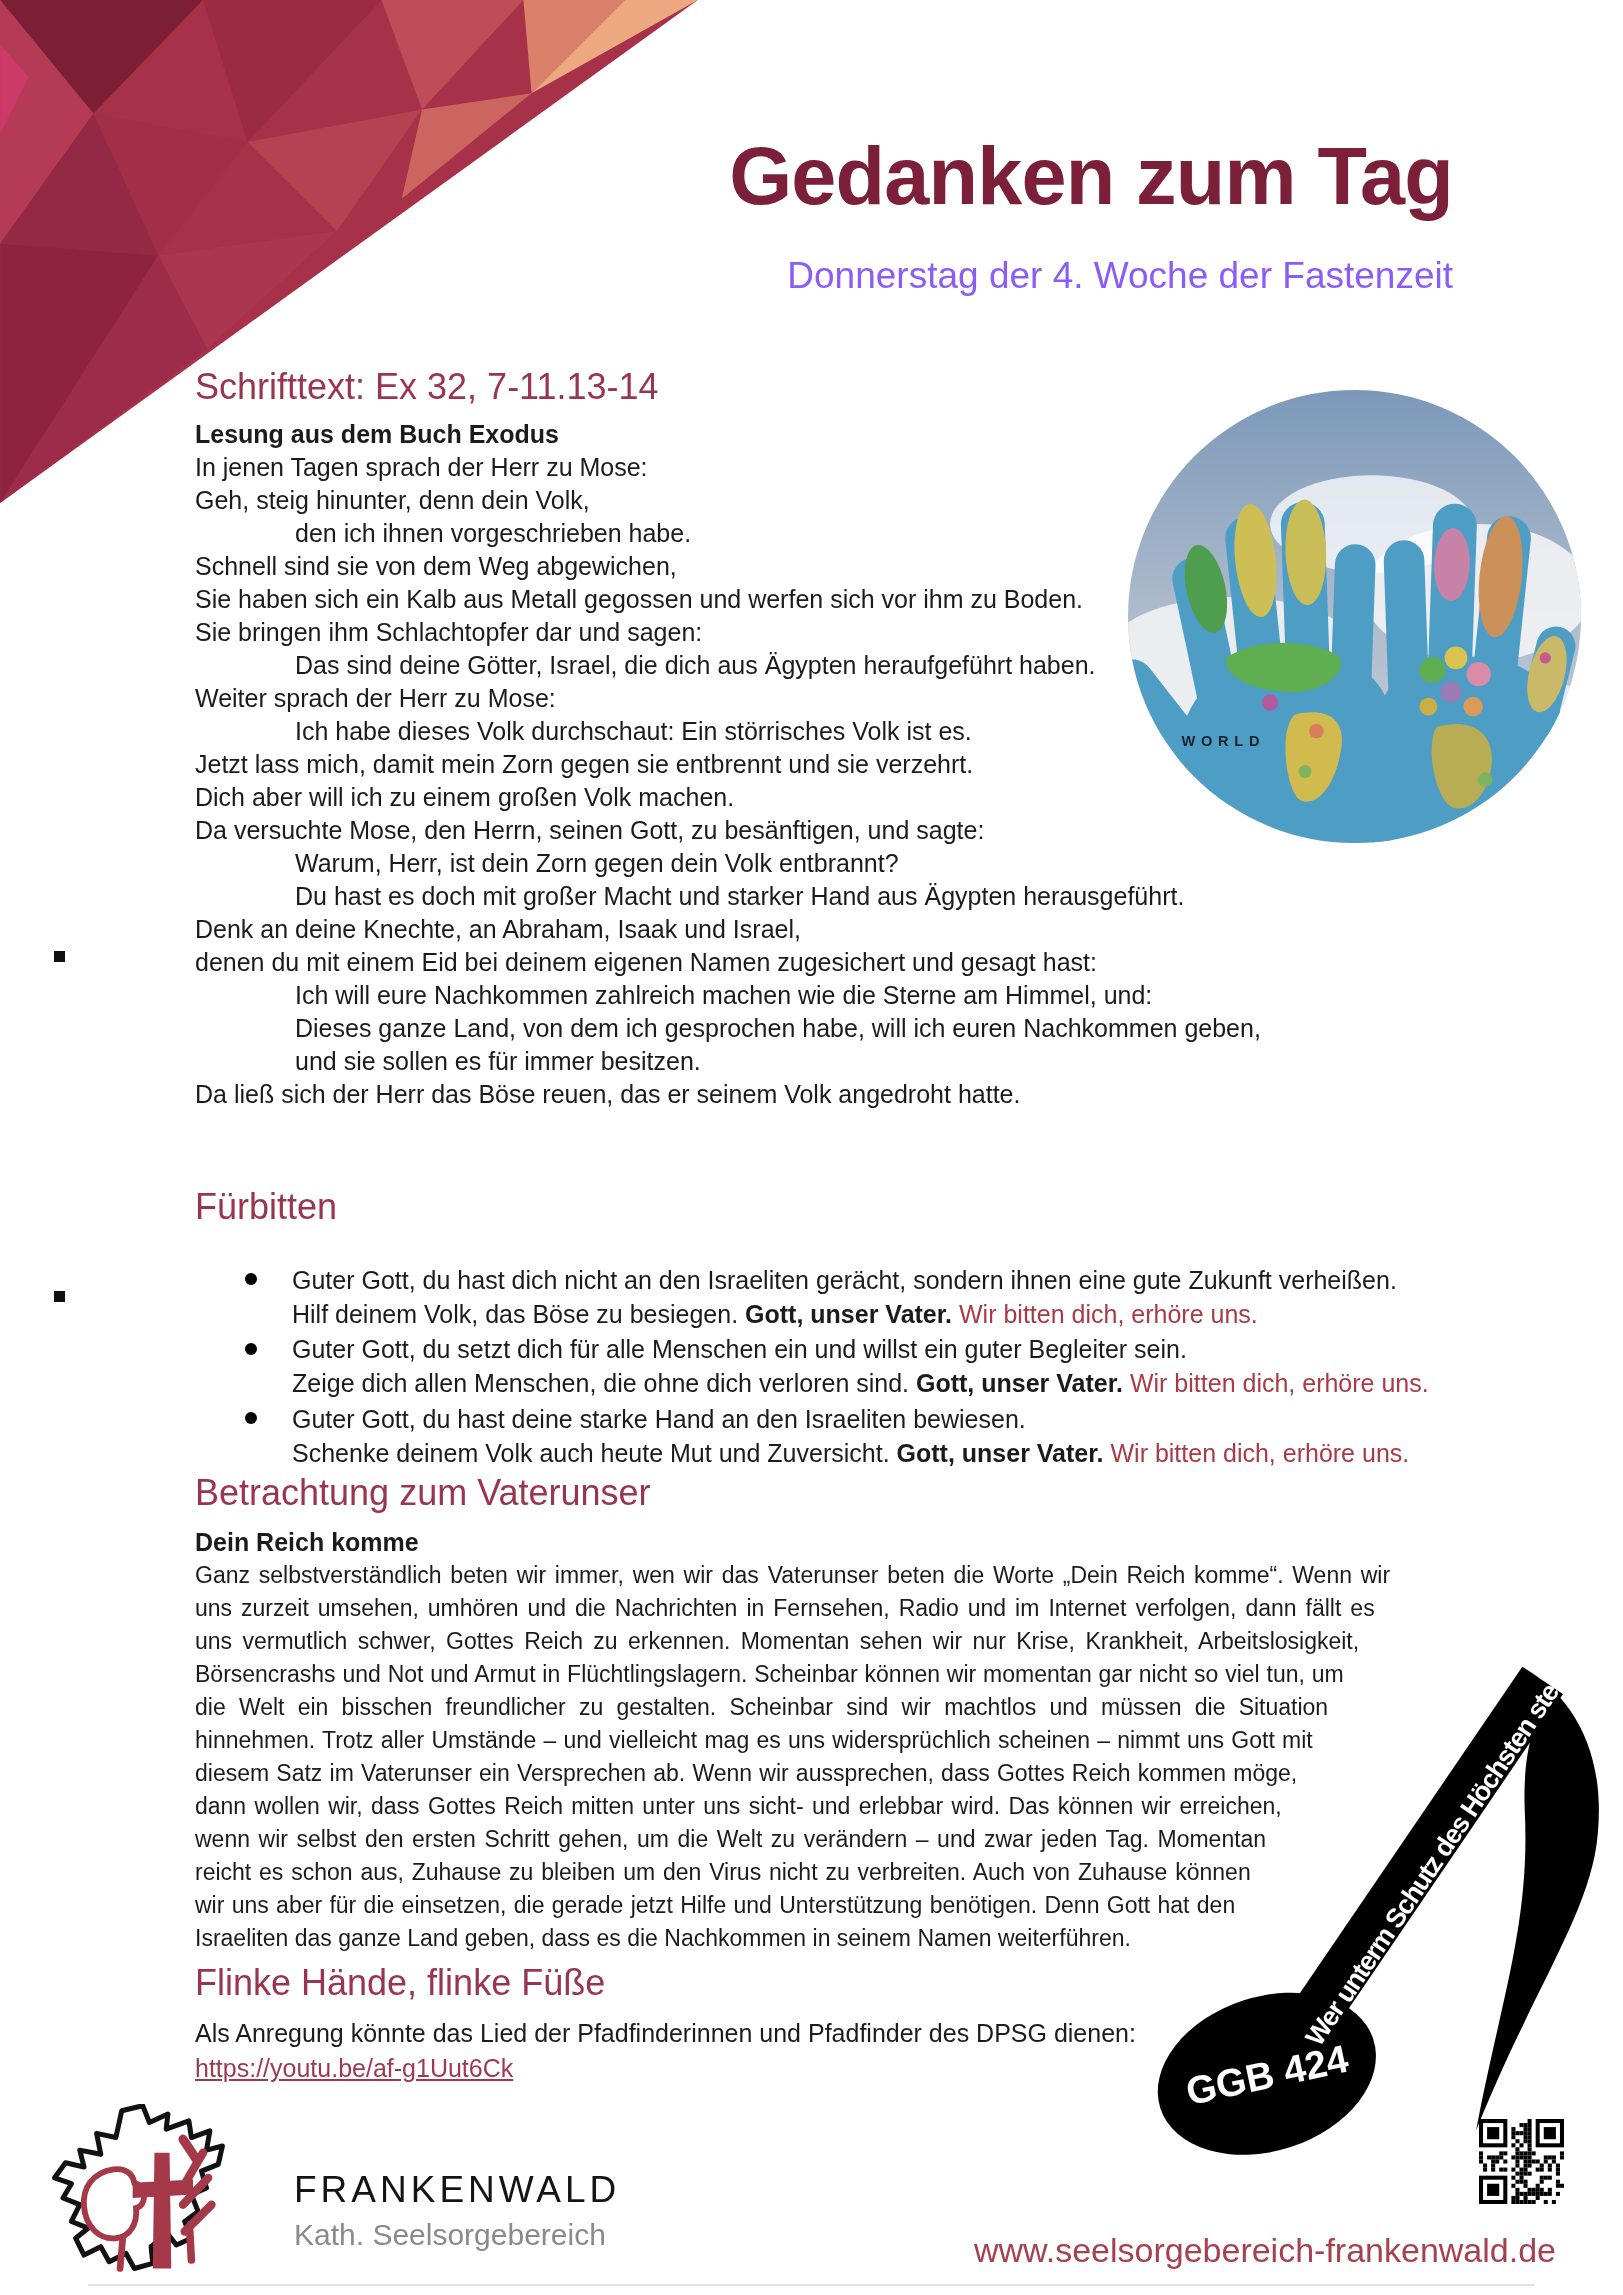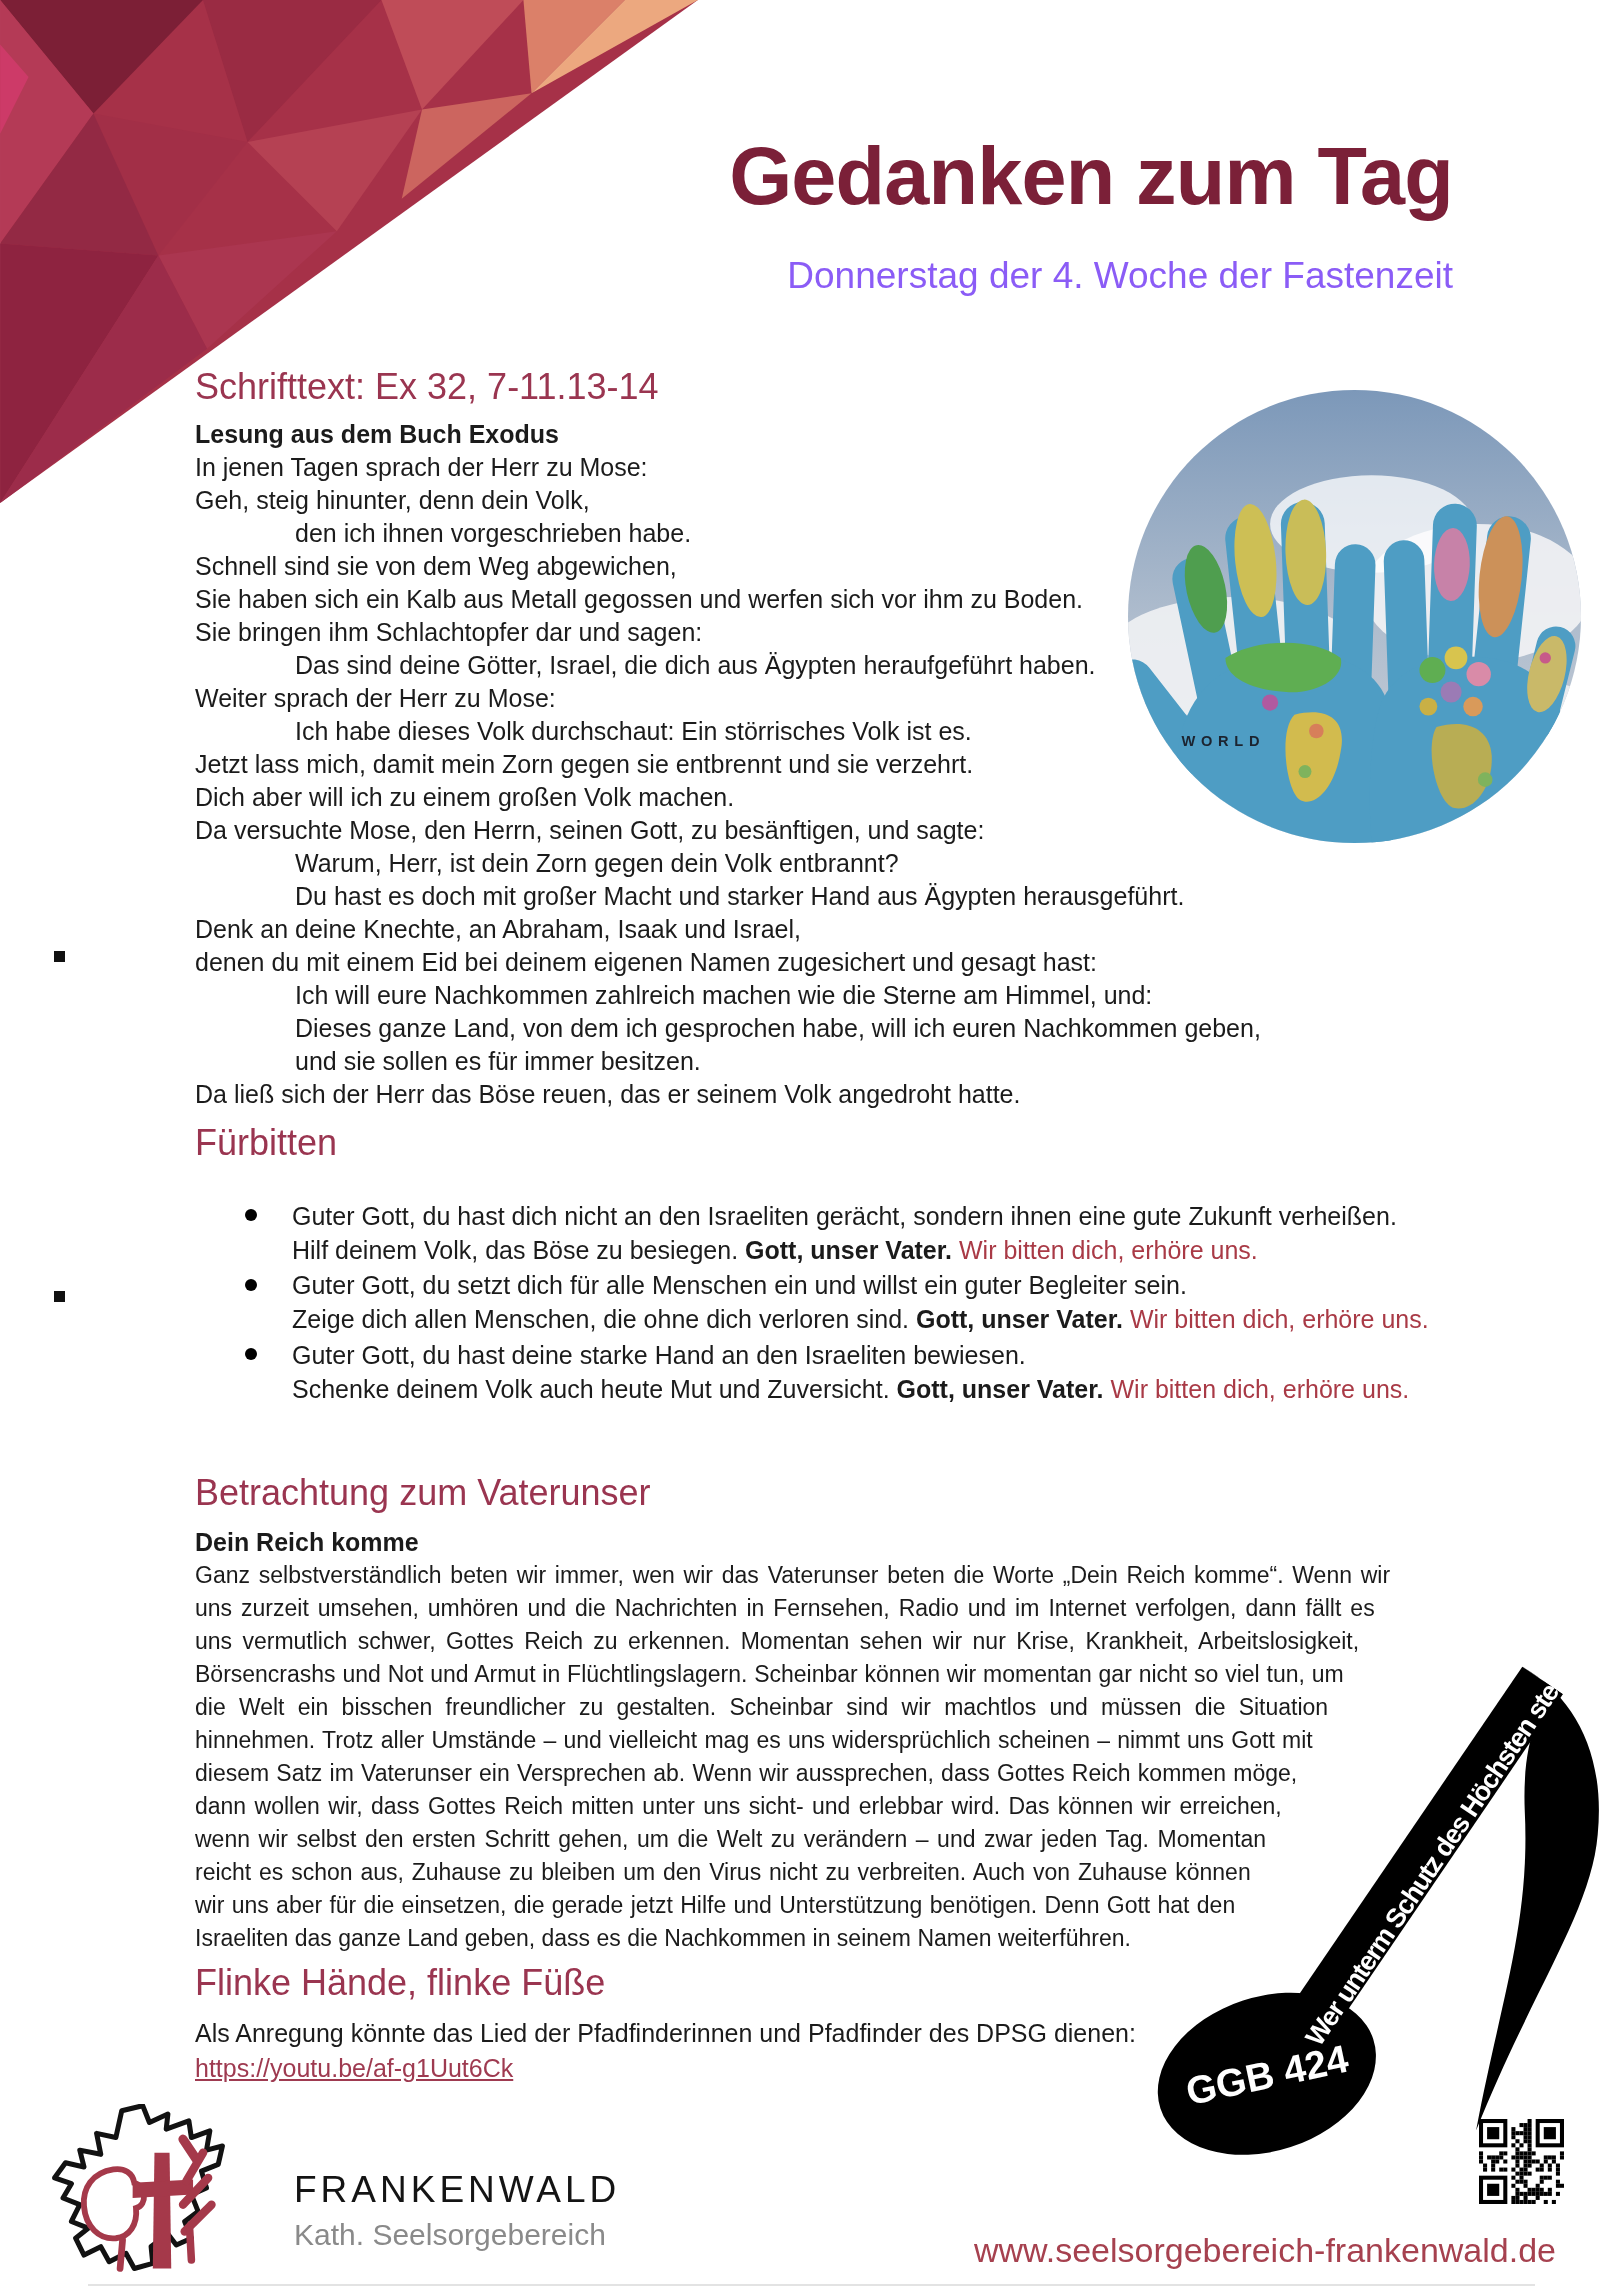--- a/index.html
+++ b/index.html
@@ -23,21 +23,21 @@
   .sline{font-size:25px;line-height:33px;white-space:nowrap;}
   .sline.ind{padding-left:100px;}
 
   
   .photo{position:absolute;left:1128px;top:390px;width:453px;height:453px;}
 
   
   .margin-mark{position:absolute;left:54px;width:10.6px;height:10.6px;background:#111;}
 
   
-  .fuerbitten{position:absolute;left:195px;top:1123px;width:1266px;}
+  .fuerbitten{position:absolute;left:195px;top:1187px;width:1266px;}
   .flist{margin-top:36px;}
   .fitem{position:relative;padding-left:97px;font-size:25px;line-height:34px;margin-bottom:1.6px;}
   .fbullet{position:absolute;left:50px;top:10.6px;width:12px;height:12px;border-radius:50%;background:#000;}
   .fl2 .resp{font-weight:bold;}
   .fl2 .red{color:#a93a46;}
 
   
   .betrachtung{position:absolute;left:195px;top:1473px;width:1234px;}
   .subhead{font-size:25px;font-weight:bold;line-height:33px;margin-top:13px;}
   .para{font-size:23px;line-height:33px;text-align:justify;}

